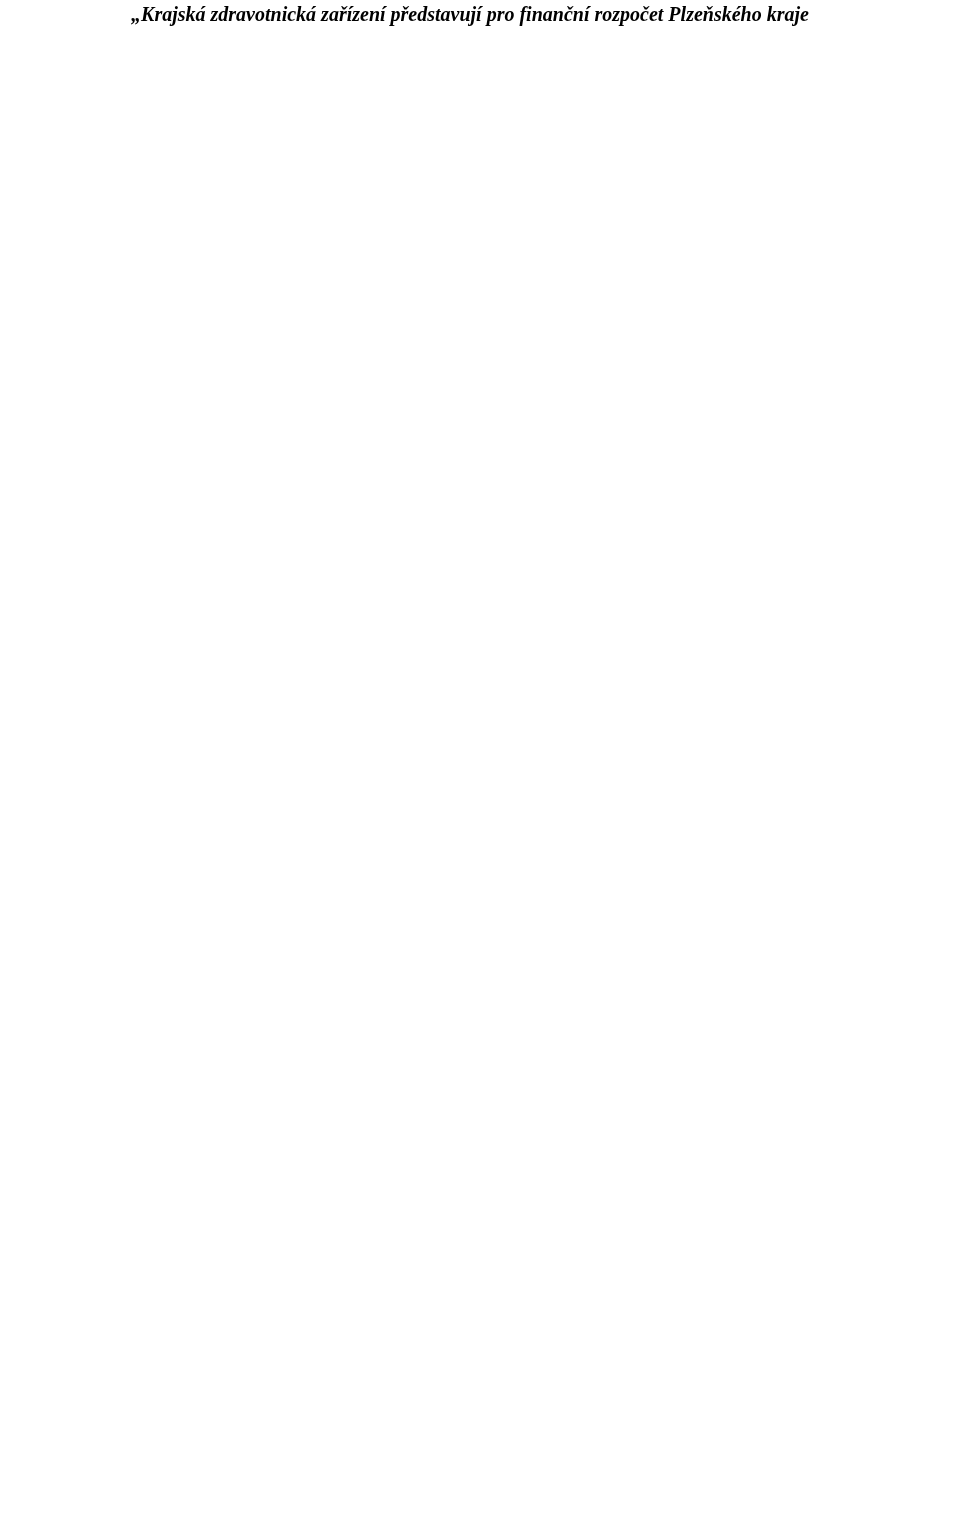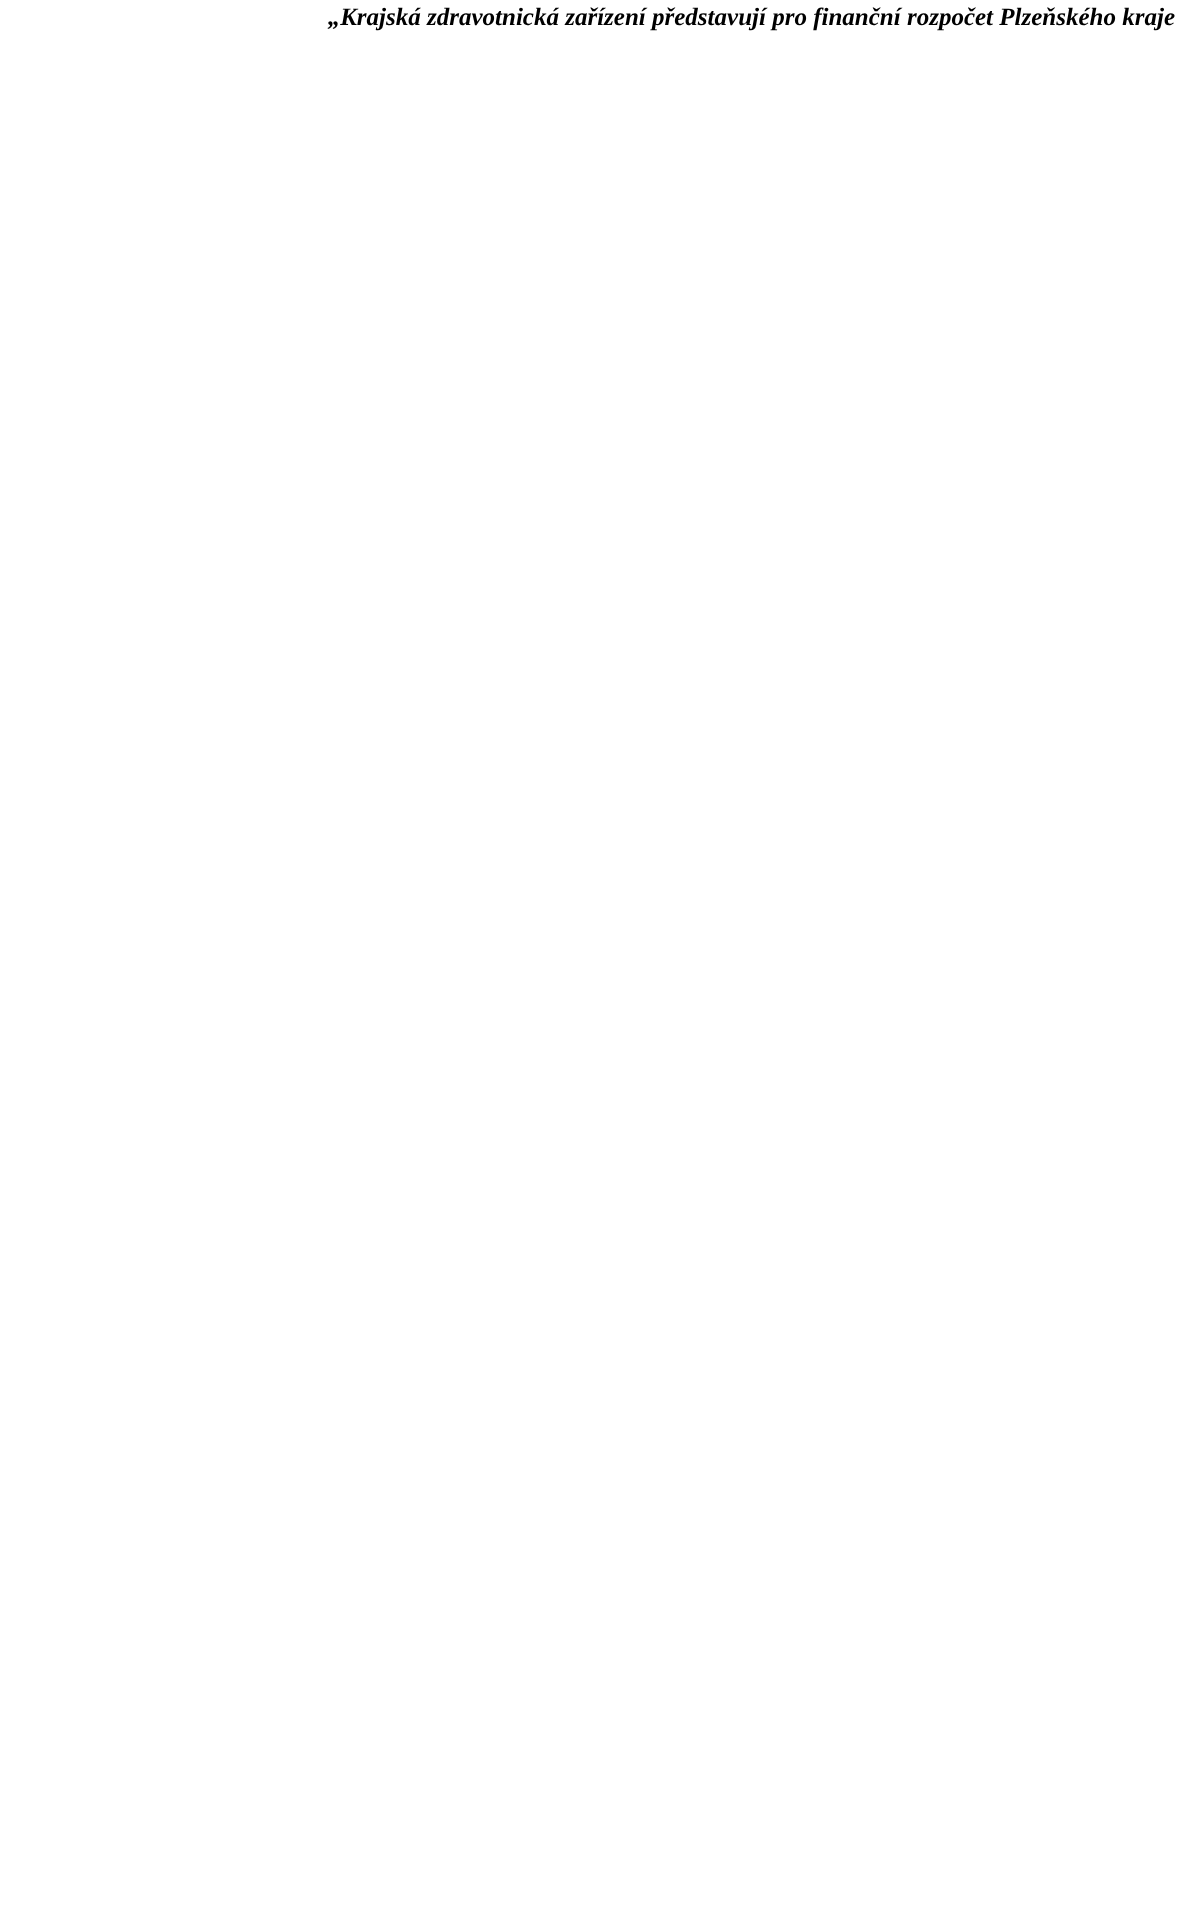--- a/index.html
+++ b/index.html
@@ -1,17 +1,17 @@
 <!DOCTYPE html>
 <html><head>
 <meta charset="utf-8">
 <style>
   html,body{margin:0;padding:0;}
   body{width:960px;height:1530px;background:#fff;font-family:"Liberation Serif",serif;color:#000;position:relative;overflow:hidden;}
-  .title{position:absolute;left:0;top:0;width:940px;text-align:right;font-family:Liberation Serif, serif;}
+  .title{position:absolute;left:0;top:0;width:940px;text-align:center;font-family:Liberation Serif, serif;}
   .title .l{font-weight:bold;font-style:italic;font-size:20px;line-height:28px;}
 </style>
 </head>
 <body>
 
 <div class="title">
   <div class="l">„Krajská zdravotnická zařízení představují pro finanční rozpočet Plzeňského kraje</div>
 </div>
 
 </body></html>

